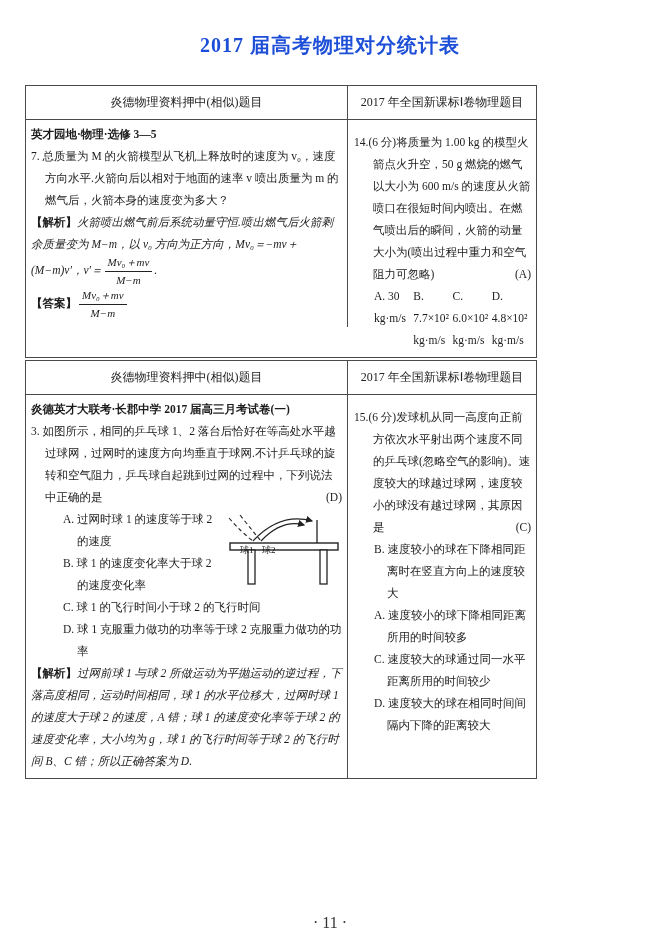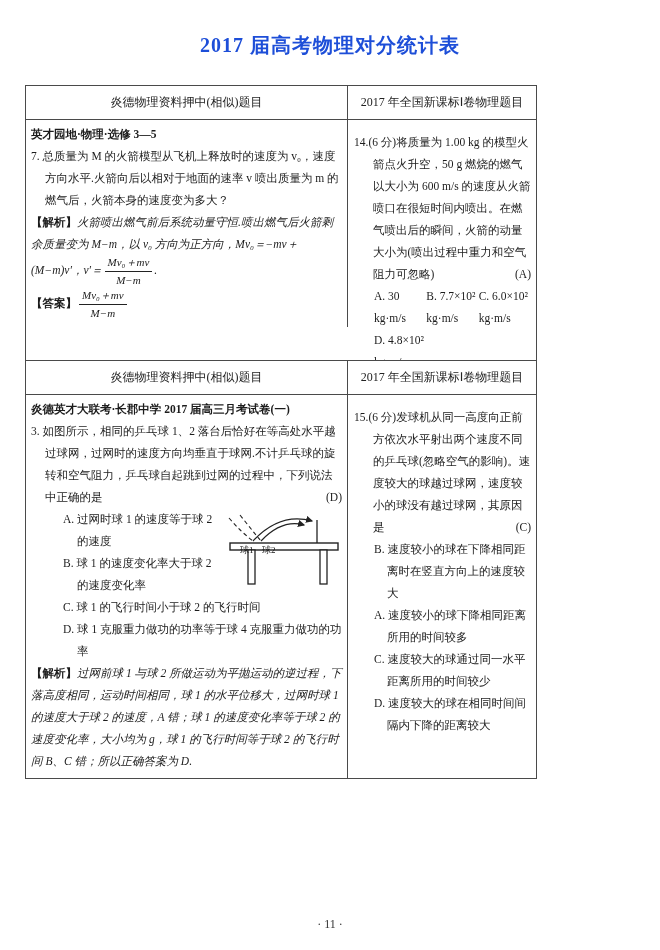--- a/index.html
+++ b/index.html
@@ -50,21 +50,21 @@
   .cell.cl { width: 322px; border-right: 1px solid #4a4a4a; }
   .cell.cr { flex: 1; padding-left: 6px; }
   .src { font-weight: bold; }
   p { margin: 0; }
   .q7, .q3 { padding-left: 14px; text-indent: -14px; }
   .q14, .q15 { padding-left: 19px; text-indent: -19px; margin-top: 8px; }
   .ans { float: right; text-indent: 0; }
   .opt { padding-left: 33px; text-indent: -13px; }
   .optL { padding-left: 22px; text-indent: -14px; margin-left: 24px; }
   .opt2col {
-    display: grid; grid-template-columns: 1fr 1fr 1fr;
+    display: grid; grid-template-columns: 1fr 1fr 1fr 1fr;
     padding-left: 20px;
   }
   .kai { font-style: italic; }
   .bold { font-weight: bold; font-style: normal; }
   .ana { clear: both; }
   .frac {
     display: inline-block; vertical-align: middle;
     text-align: center; line-height: 15px;
     font-style: italic; font-size: 11px;
     margin: 0 2px;
@@ -74,21 +74,21 @@
   .answer-line { }
   .fig {
     float: right;
     width: 116px; height: 78px;
     margin: 2px -2px 2px 4px;
   }
   .page-num {
     position: absolute;
     left: 0; right: 0; bottom: 18px;
     text-align: center;
-    font-size: 12px; color: #333;
+    font-size: 16px; color: #333;
   }
 </style>
 </head>
 <body>
 
 <div class="page">
 
   <h1 class="title">2017 届高考物理对分统计表</h1>
 
   <div class="qtable t1">
@@ -145,21 +145,21 @@
           <rect x="20" y="40" width="7" height="34" fill="#fff" stroke="#222" stroke-width="1.3"></rect>
           <rect x="92" y="40" width="7" height="34" fill="#fff" stroke="#222" stroke-width="1.3"></rect>
 
           <text x="12" y="43" font-size="9" fill="#111">球1</text>
           <text x="34" y="43" font-size="9" fill="#111">球2</text>
         </svg>
 
         <p class="optL">A. 过网时球 1 的速度等于球 2 的速度</p>
         <p class="optL">B. 球 1 的速度变化率大于球 2 的速度变化率</p>
         <p class="optL">C. 球 1 的飞行时间小于球 2 的飞行时间</p>
-        <p class="optL">D. 球 1 克服重力做功的功率等于球 4 克服重力做功的功率</p>
+        <p class="optL">D. 球 1 克服重力做功的功率等于球 2 克服重力做功的功率</p>
         <p class="ana kai"><span class="bold">【解析】</span><span>过网前球 1 与球 2 所做运动为平抛运动的逆过程，下落高度相同，运动时间相同，球 1 的水平位移大，过网时球 1 的速度大于球 2 的速度，A 错；球 1 的速度变化率等于球 2 的速度变化率，大小均为 g，球 1 的飞行时间等于球 2 的飞行时间 B、C 错；所以正确答案为 D.</span></p>
       </div>
       <div class="cell cr">
         <p class="q15"><span>15.</span><span>(6 分)发球机从同一高度向正前方依次水平射出两个速度不同的乒乓球(忽略空气的影响)。速度较大的球越过球网，速度较小的球没有越过球网，其原因是</span><span class="ans">(C)</span></p>
         <p class="opt">B. 速度较小的球在下降相同距离时在竖直方向上的速度较大</p>
         <p class="opt">A. 速度较小的球下降相同距离所用的时间较多</p>
         <p class="opt">C. 速度较大的球通过同一水平距离所用的时间较少</p>
         <p class="opt">D. 速度较大的球在相同时间间隔内下降的距离较大</p>
       </div>
     </div>

